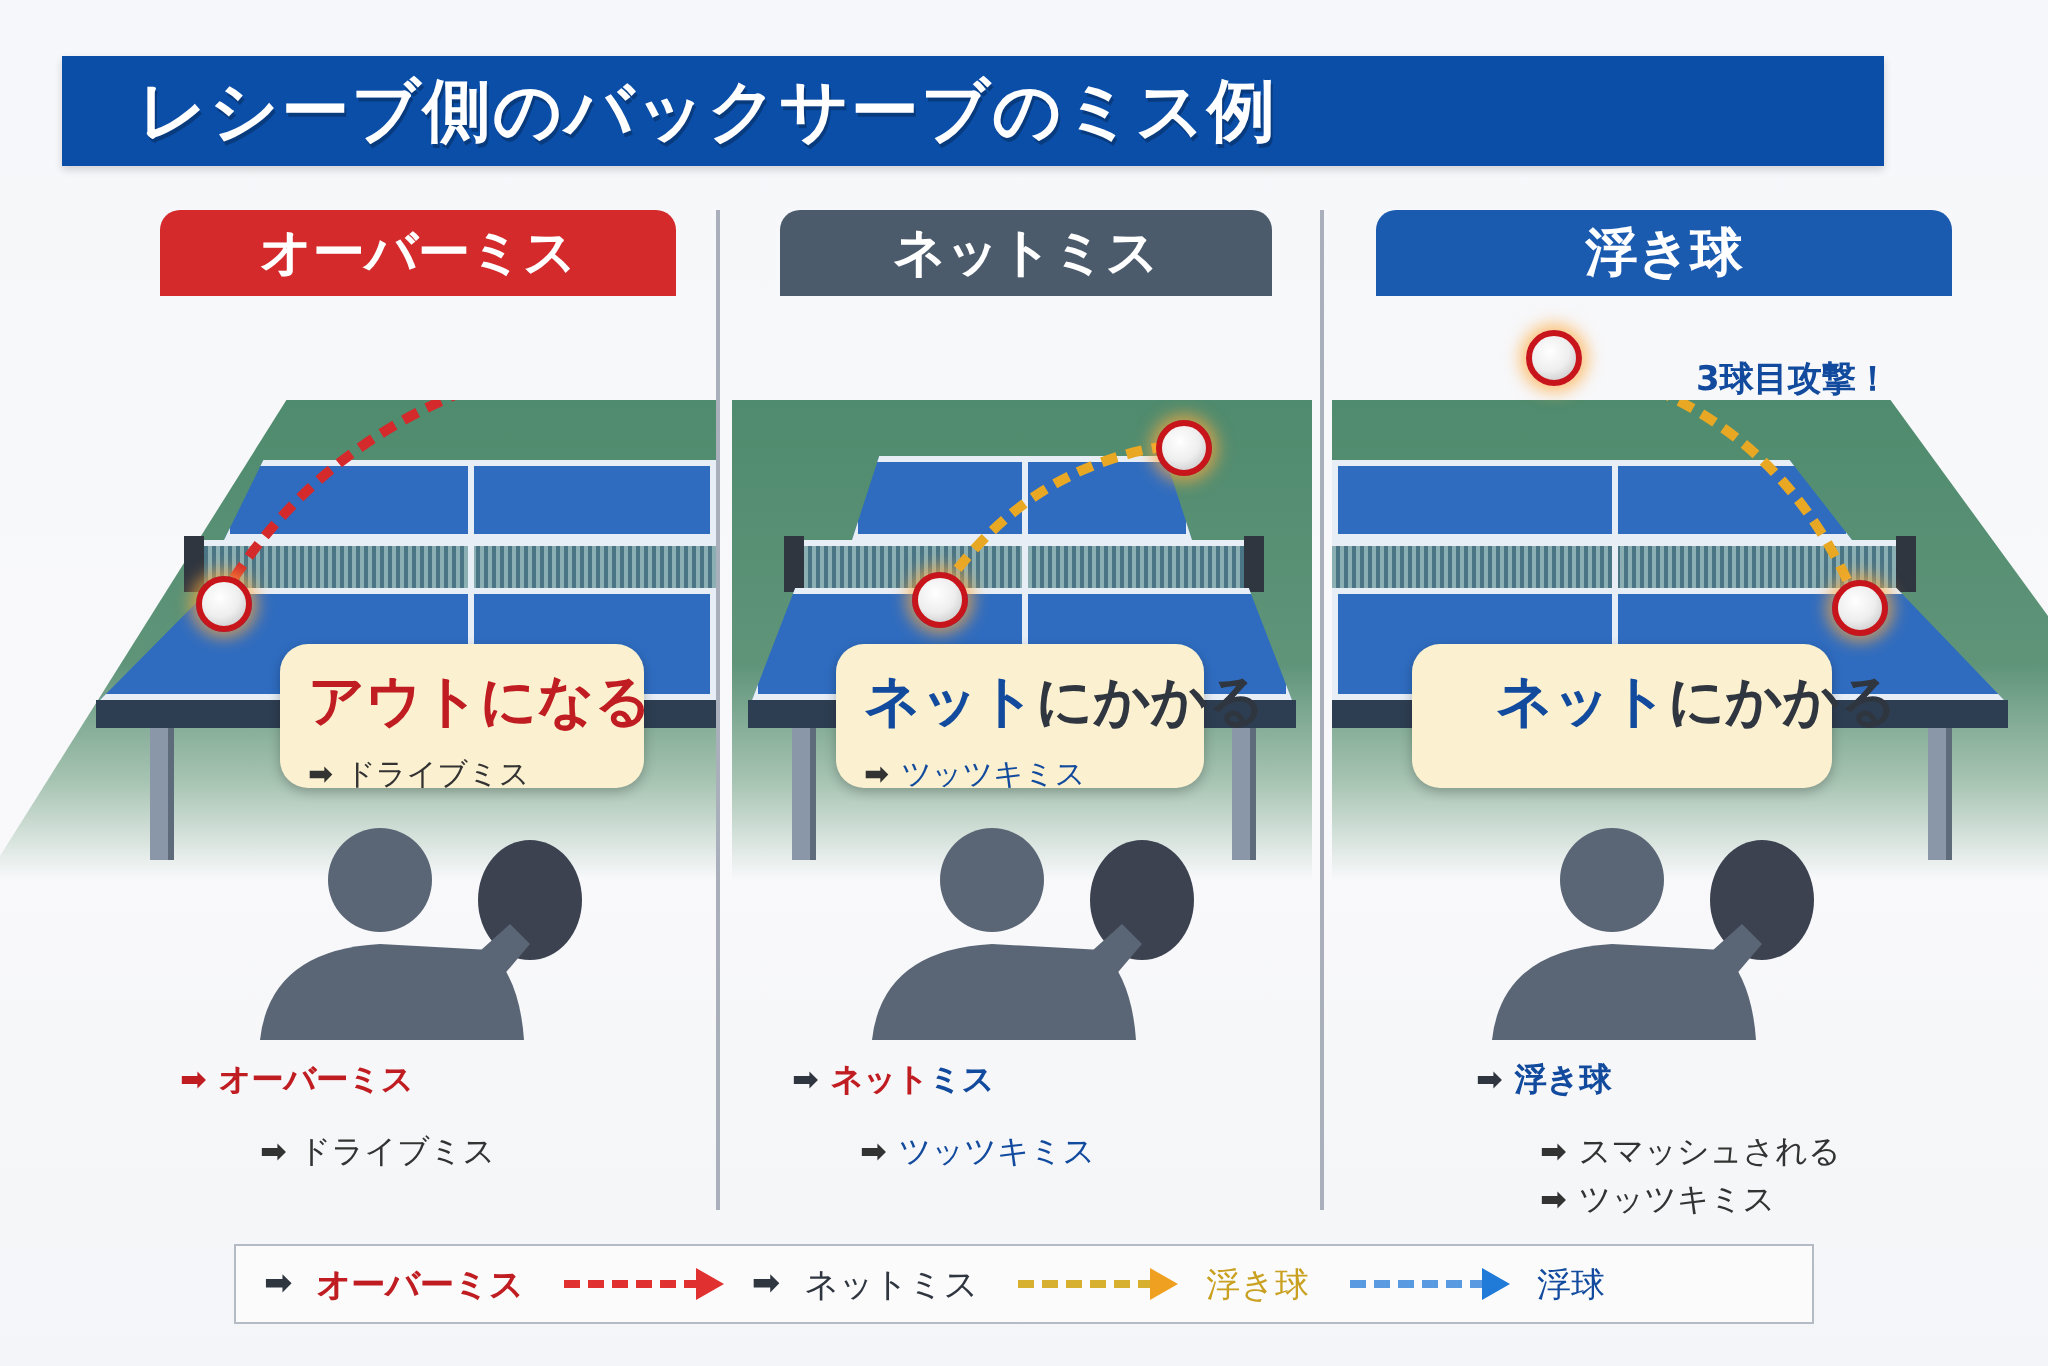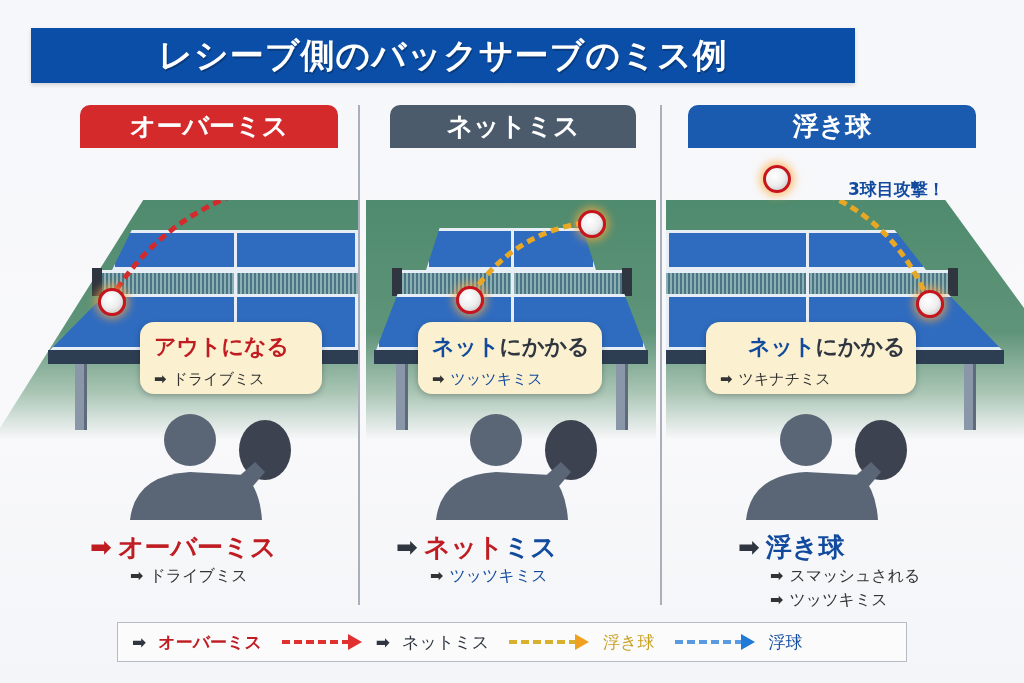--- a/index.html
+++ b/index.html
@@ -3,24 +3,25 @@
 <meta charset="utf-8">
 <style>
   * { box-sizing: border-box; margin: 0; padding: 0; }
   html, body { width: 1024px; height: 683px; overflow: hidden; }
   body {
     background: linear-gradient(180deg, #f6f7fa 0%, #f9f9fb 60%, #f4f5f8 100%);
     font-family: "DejaVu Sans", "Liberation Sans", sans-serif;
     position: relative;
   }
   .title-bar {
-    position: absolute; left: 31px; top: 28px; width: 824px; height: 55px;
+    position: absolute; left: 31px; top: 28px; width: 911px; height: 55px;
     background: #0b4ea8;
-    display: flex; align-items: center; justify-content: center;
+    display: flex; align-items: center; 
     box-shadow: 0 2px 4px rgba(0,0,0,0.15);
+    padding-left: 38px;
   }
   .title-bar span {
     color: #fff; font-size: 34px; font-weight: bold; letter-spacing: 1px;
     text-shadow: 1px 2px 0 rgba(0,0,0,0.25);
   }
   .divider {
     position: absolute; top: 105px; width: 2px; height: 500px;
     background: #a9b0bb;
   }
   .panel-header {
@@ -57,29 +58,29 @@
     background: radial-gradient(circle at 40% 35%, #fff 0%, #eee 50%, #bbb 100%);
     border: 3px solid #c8141b;
     box-shadow: 0 0 8px 3px rgba(255,170,60,0.7);
   }
 
   .bubble {
     position: absolute; background: #fbf0cf; border-radius: 14px;
     box-shadow: 0 2px 6px rgba(0,0,0,0.25);
     padding: 10px 14px;
   }
-  .bubble .main { font-size: 22px; font-weight: bold; color: #333; white-space: nowrap; }
+  .bubble .main { font-size: 28px; font-weight: bold; color: #333; white-space: nowrap; }
   .bubble .sub { font-size: 15px; color: #333; margin-top: 8px; white-space: nowrap; }
   .red-txt { color: #c01d22; }
   .blue-txt { color: #124b9e; }
   .gray-txt { color: #2f3640; }
   .gold-txt { color: #c9a020; }
 
   .silhouette { position: absolute; }
-  .label-main { position: absolute; font-size: 26px; font-weight: bold; white-space: nowrap; }
+  .label-main { position: absolute; font-size: 16px; font-weight: bold; white-space: nowrap; }
   .label-sub { position: absolute; font-size: 16px; color: #333; white-space: nowrap; }
   .arrow { display: inline-block; margin-right: 6px; font-weight: bold; }
 
   .callout {
     position: absolute; left: 848px; top: 178px; font-size: 17px; font-weight: bold; color: #124b9e;
   }
 
   .legend {
     position: absolute; left: 117px; top: 622px; width: 790px; height: 40px;
     border: 1.5px solid #b5bbc4; background: #fbfbfc;
@@ -182,21 +183,20 @@
   <div class="table-top" style="left:0; top:94px; width:336px; height:56px; clip-path: polygon(0 0,84% 0,100% 100%,0 100%);"></div>
   <div class="table-line-v" style="left:140px; top:30px; height:120px;"></div>
   <div class="table-apron" style="left:0; top:150px; width:338px;"></div>
   <div class="table-leg" style="left:298px; top:164px; height:66px;"></div>
   <svg style="position:absolute;left:0;top:-40px;" width="358" height="160">
     <path d="M112 20 Q220 40 262 140" stroke="#e9a824" stroke-width="5" stroke-dasharray="8 5" fill="none"></path>
   </svg>
   <div class="ball" style="left:250px; top:90px;"></div>
   <div class="bubble" style="left:40px; top:122px; width:210px; height:72px;">
     <div class="main" style="padding-left:28px;"><span class="blue-txt">ネット</span><span class="gray-txt">にかかる</span></div>
-    <div class="sub"><span class="arrow">➡</span><span>ツキナチミス</span></div>
   </div>
   <svg class="silhouette" style="left:70px; top:210px;" width="200" height="110">
     <ellipse cx="145" cy="40" rx="26" ry="30" fill="#3c4250"></ellipse>
     <circle cx="70" cy="30" r="26" fill="#5a6675"></circle>
     <path d="M10 110 Q15 65 70 62 L125 65 Q140 80 142 110 Z" fill="#5a6675"></path>
     <path d="M115 70 L135 52 L145 62 L128 82 Z" fill="#5a6675"></path>
   </svg>
 </div>
 <div class="ball" style="left:763px; top:165px;"></div>
 <div class="callout">3球目攻撃！</div>

